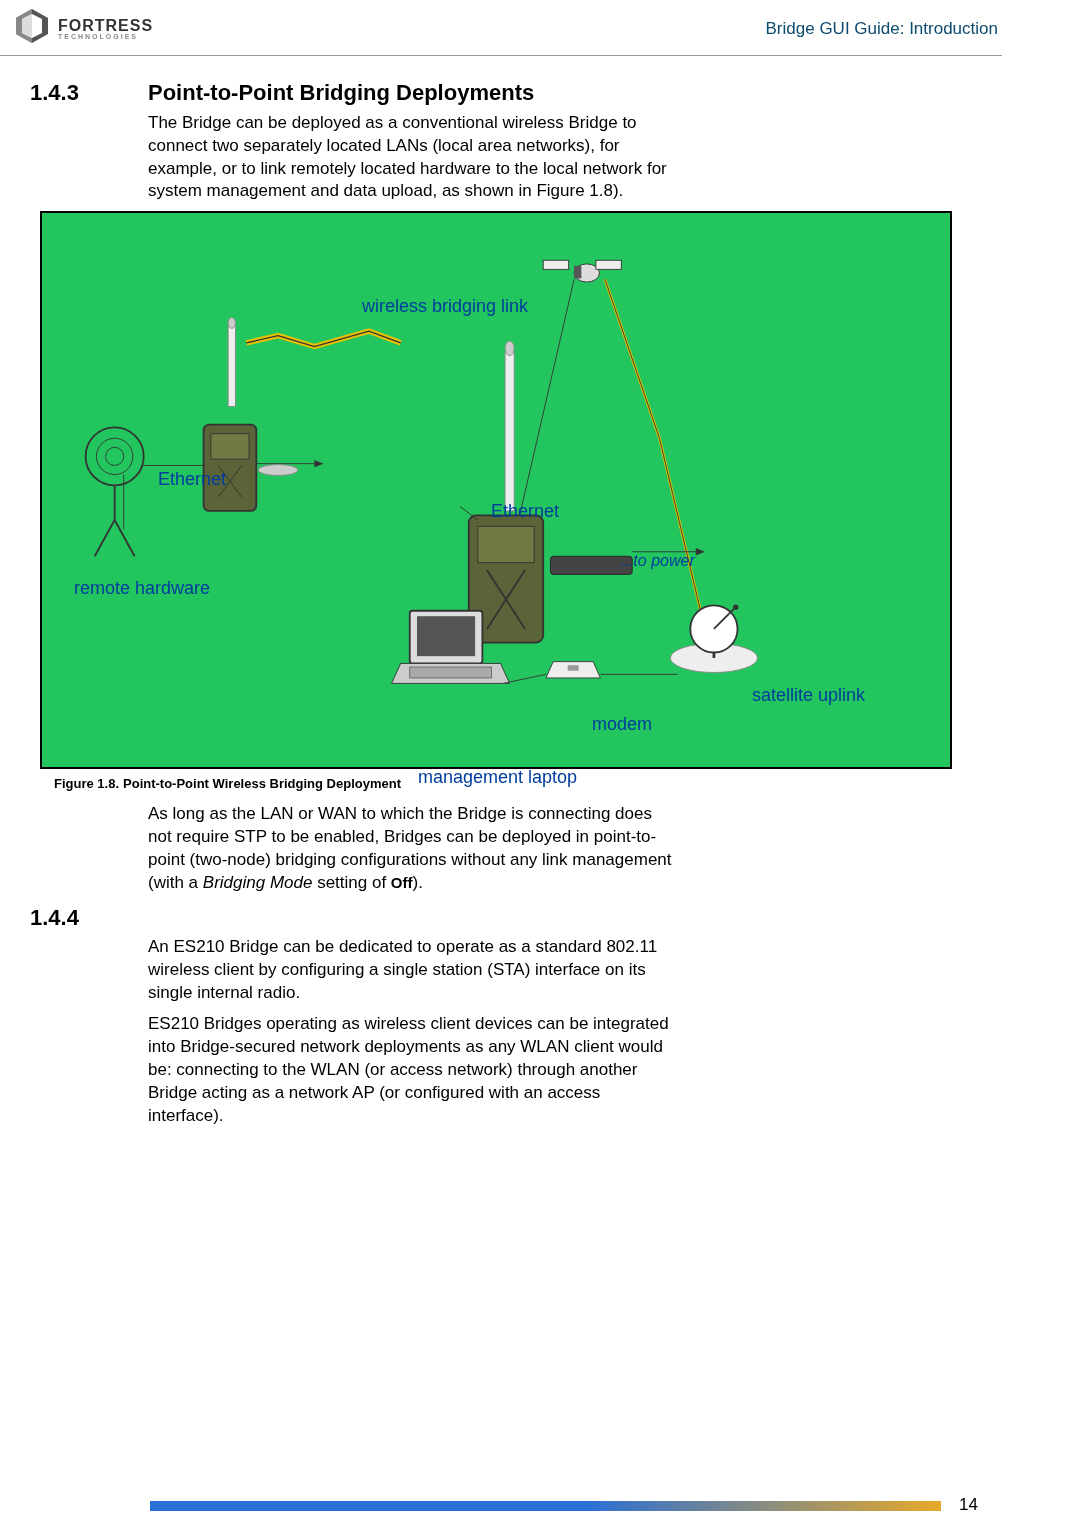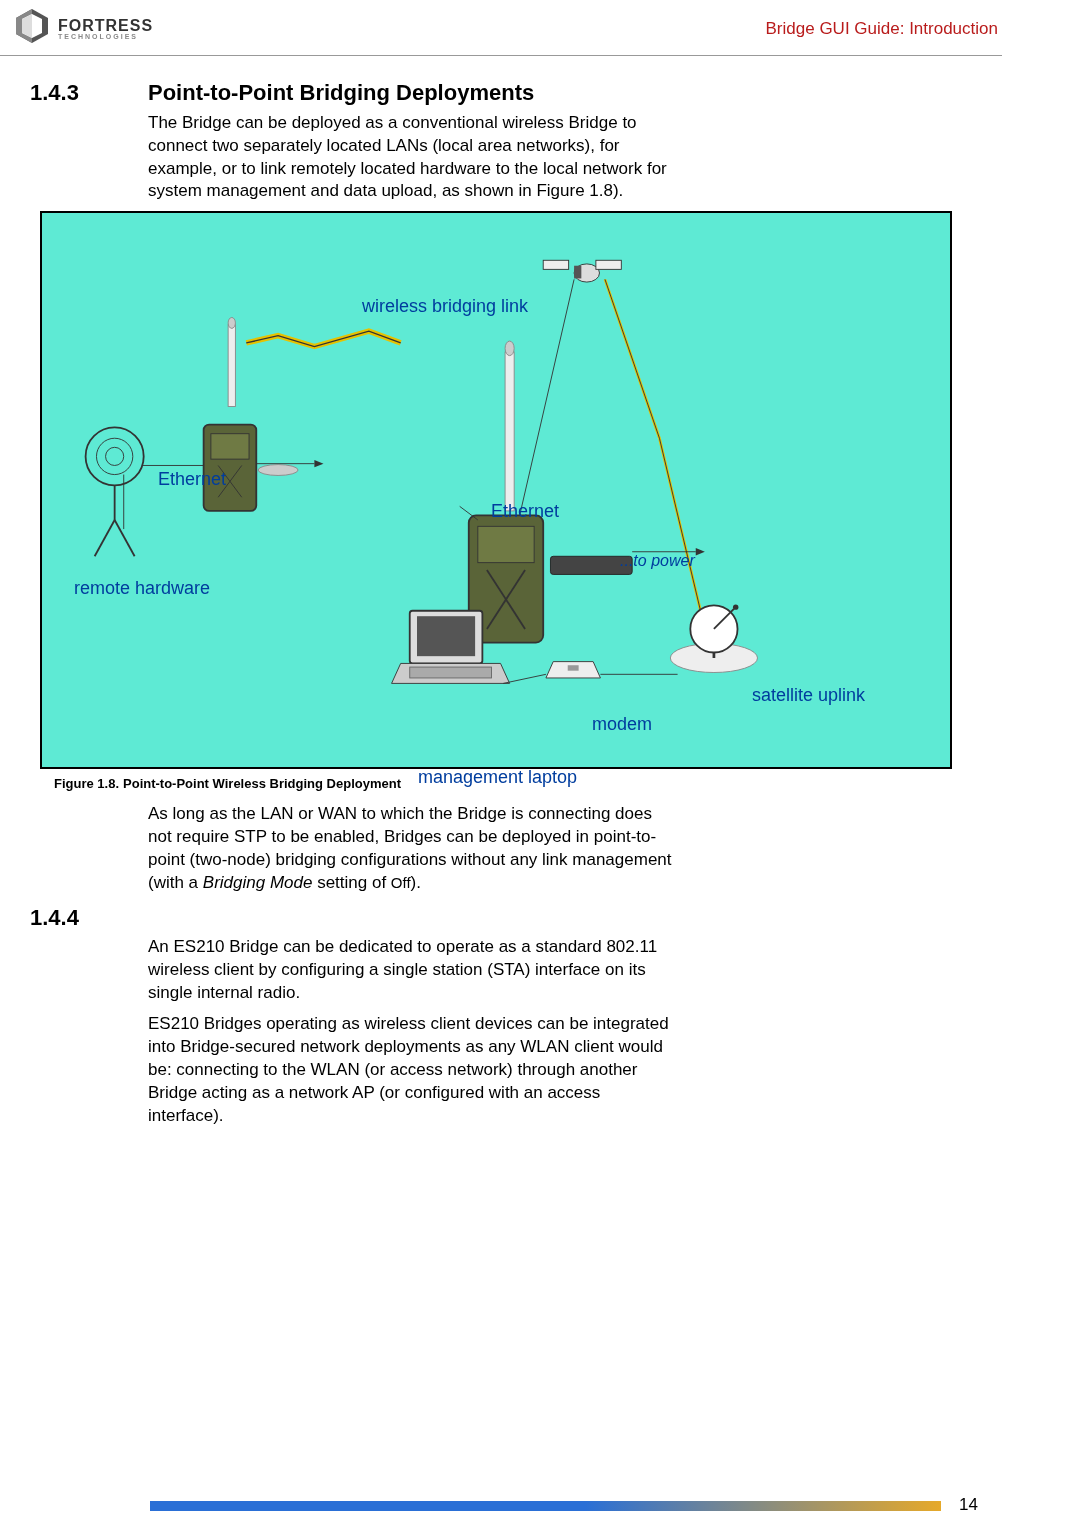--- a/index.html
+++ b/index.html
@@ -20,21 +20,21 @@
     display: flex;
     align-items: center;
     justify-content: space-between;
     padding: 6px 4px 2px 12px;
     border-bottom: 1px solid #999;
   }
   .logo-wrap { display: flex; align-items: center; gap: 6px; }
   .logo-text { display: flex; flex-direction: column; font-weight: bold; line-height: 0.9; }
   .logo-fort { font-size: 16px; letter-spacing: 1px; color:#333; font-weight:bold;}
   .logo-tech { font-size: 7px; letter-spacing: 2px; color:#888; }
-  .header-right { font-size: 17px; color:#b91c1c; }
+  .header-right { font-size: 17px; color:#0c4a6e; }
   .content {
     padding: 22px 40px 0 30px;
   }
   .sec-row { display:flex; }
   .sec-num {
     width: 118px;
     font-weight: bold;
     font-size: 22px;
     font-family: Verdana, Arial, sans-serif;
   }
@@ -46,26 +46,26 @@
   .body-col {
     margin-left: 118px;
     max-width: 530px;
   }
   .para { margin: 4px 0 8px 0; }
   .fig-box {
     margin: 8px 10px 4px 10px;
     border: 2px solid #000;
     height: 554px;
     position: relative;
-    background: #5eead4;
+    background: #22c55e;
   }
   .fig-label { font-family: Verdana, Arial, sans-serif; font-size: 13px; font-weight:bold; }
   .fig-caption-row { display:flex; margin: 6px 10px 10px 24px; gap:4px; }
   .italic { font-style: italic; }
-  .bold { font-weight: normal; }
+  .bold { font-weight: bold; }
   .dia-lbl { position:absolute; font-family: Arial, sans-serif; font-size:18px; color:#003d9e; }
   .dia-lbl-sm { font-size:16px; font-style:italic; }
   .footer {
     position:absolute; bottom:6px; left:0; right:0;
     display:flex; align-items:center; justify-content:flex-end;
     padding: 0 24px 0 150px;
   }
   .footer-bar {
     flex:1; height:10px;
     background: linear-gradient(90deg, #2a6fd6 0%, #2a6fd6 55%, #e6a92a 100%);

